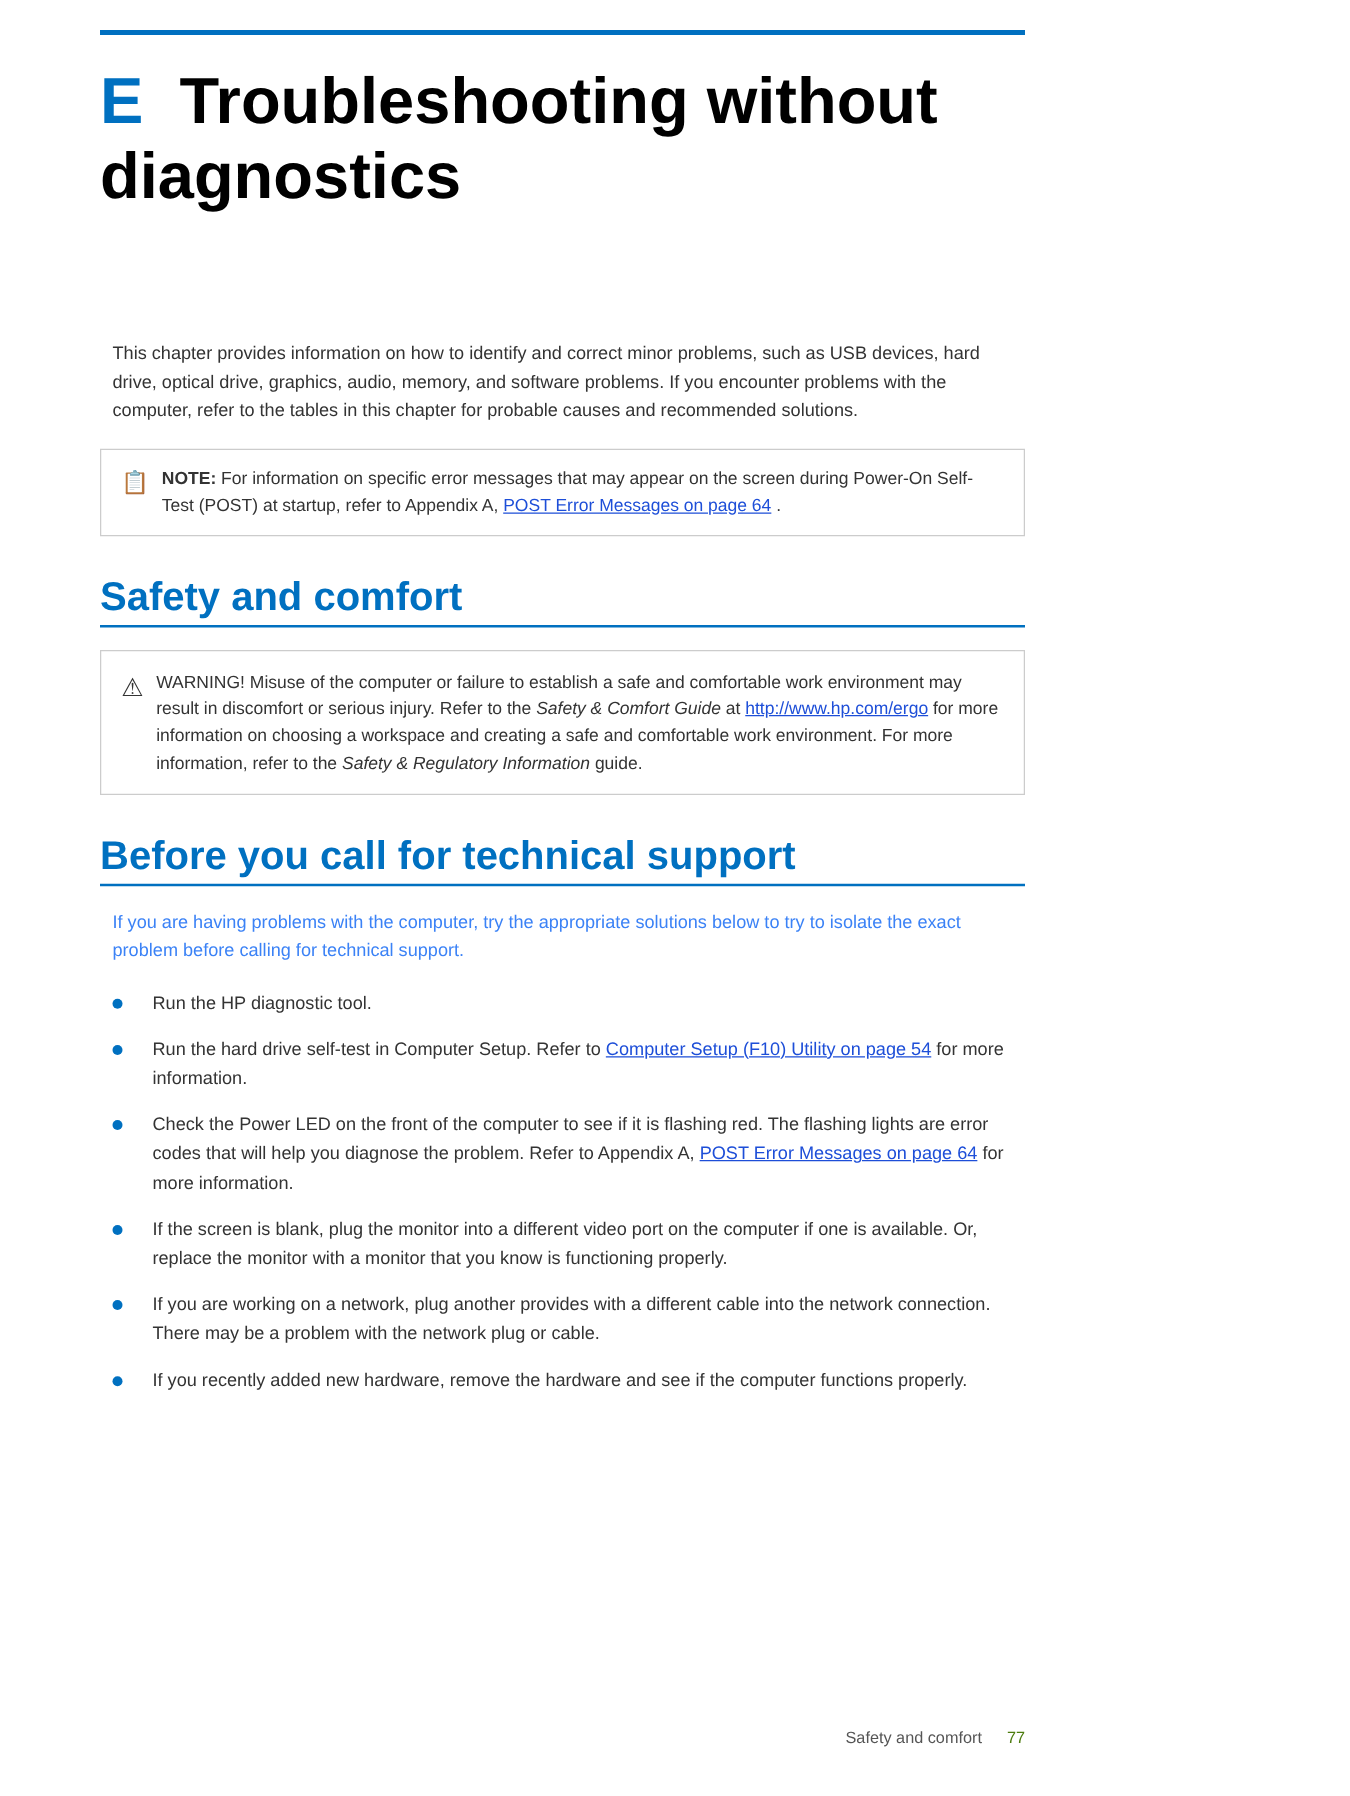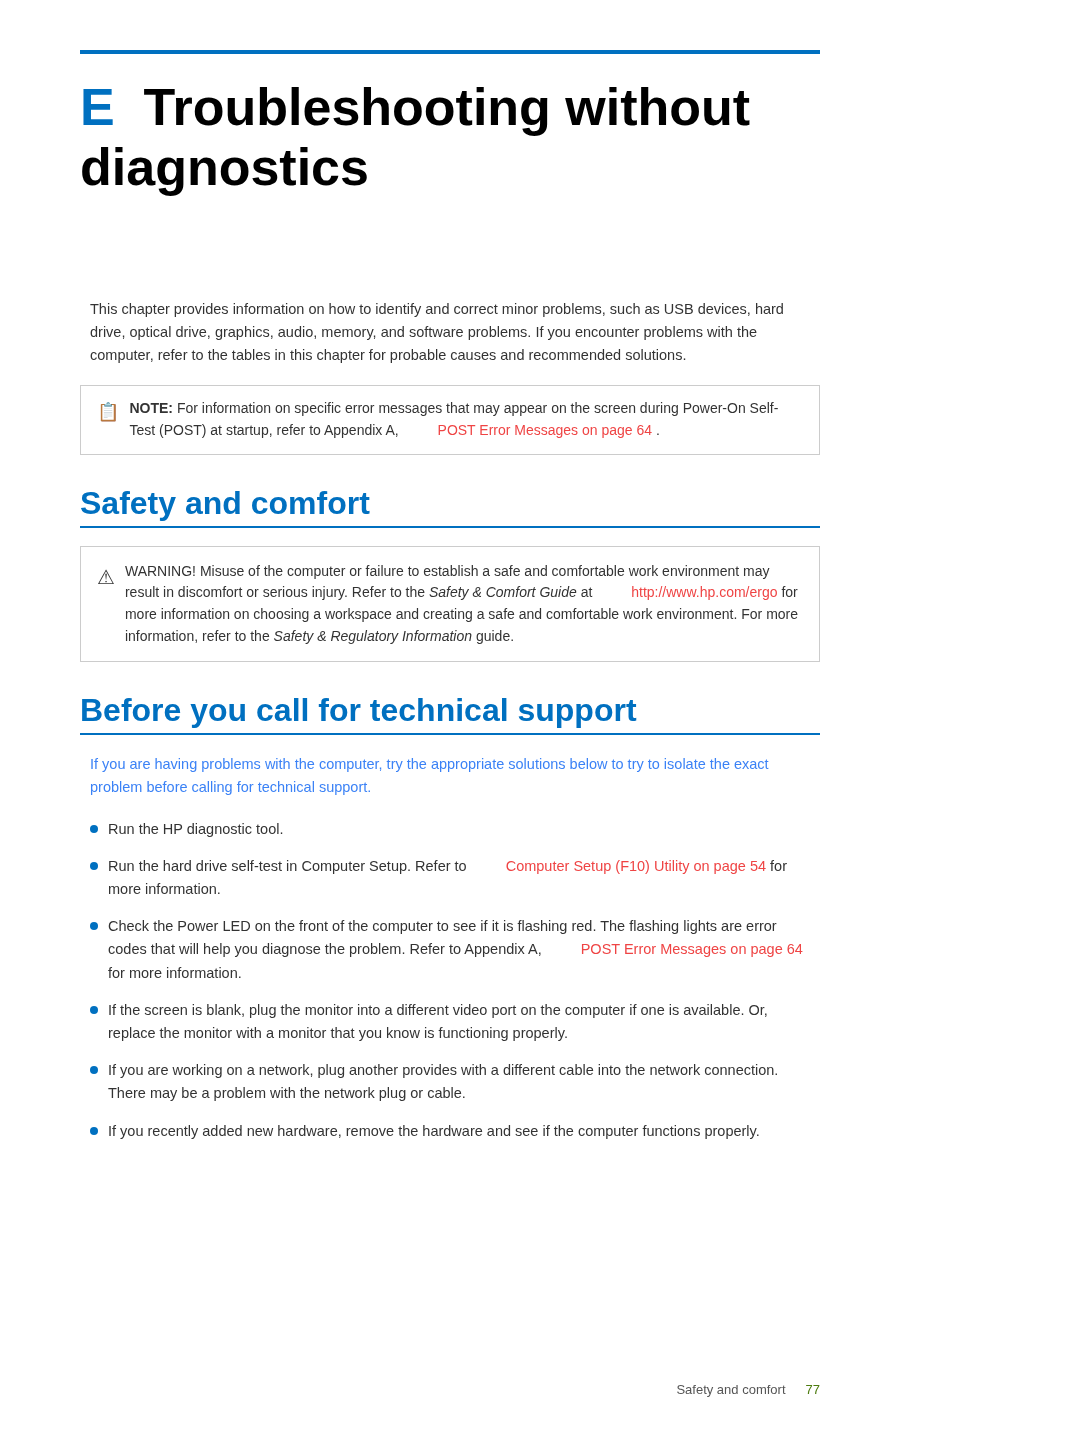--- a/index.html
+++ b/index.html
@@ -15,21 +15,21 @@
       color: #333333;
       width: 1080px;
       min-height: 1437px;
       padding: 0;
     }
 
     .page {
       width: 900px;
       min-height: 1437px;
       background: #ffffff;
-      padding: 50px 80px 80px 80px;
+      padding: 24px 80px 80px 80px;
       position: relative;
     }
 
     .top-border {
       height: 4px;
       background: #0070c0;
       width: 100%;
       margin-bottom: 24px;
     }
 
@@ -71,23 +71,23 @@
       font-size: 18px;
       margin-top: 1px;
     }
 
     .note-label {
       font-weight: bold;
       font-size: 14px;
     }
 
     .link {
-      color: #ef4444;
+      color: #1d4ed8;
+      text-decoration: underline;
       cursor: pointer;
-      margin-left: 35px;
     }
 
     .section-title {
       font-size: 32px;
       font-weight: bold;
       color: #0070c0;
       margin-bottom: 18px;
       padding-bottom: 4px;
       border-bottom: 2px solid #0070c0;
     }
@@ -125,21 +125,21 @@
 
     .bullet-list {
       list-style: none;
       padding: 0 10px;
       margin-bottom: 10px;
     }
 
     .bullet-list li {
       display: flex;
       align-items: flex-start;
-      gap: 10px;
+      gap: 24px;
       font-size: 14.5px;
       line-height: 1.6;
       color: #333333;
       margin-bottom: 14px;
     }
 
     .bullet-dot {
       flex-shrink: 0;
       width: 8px;
       height: 8px;

